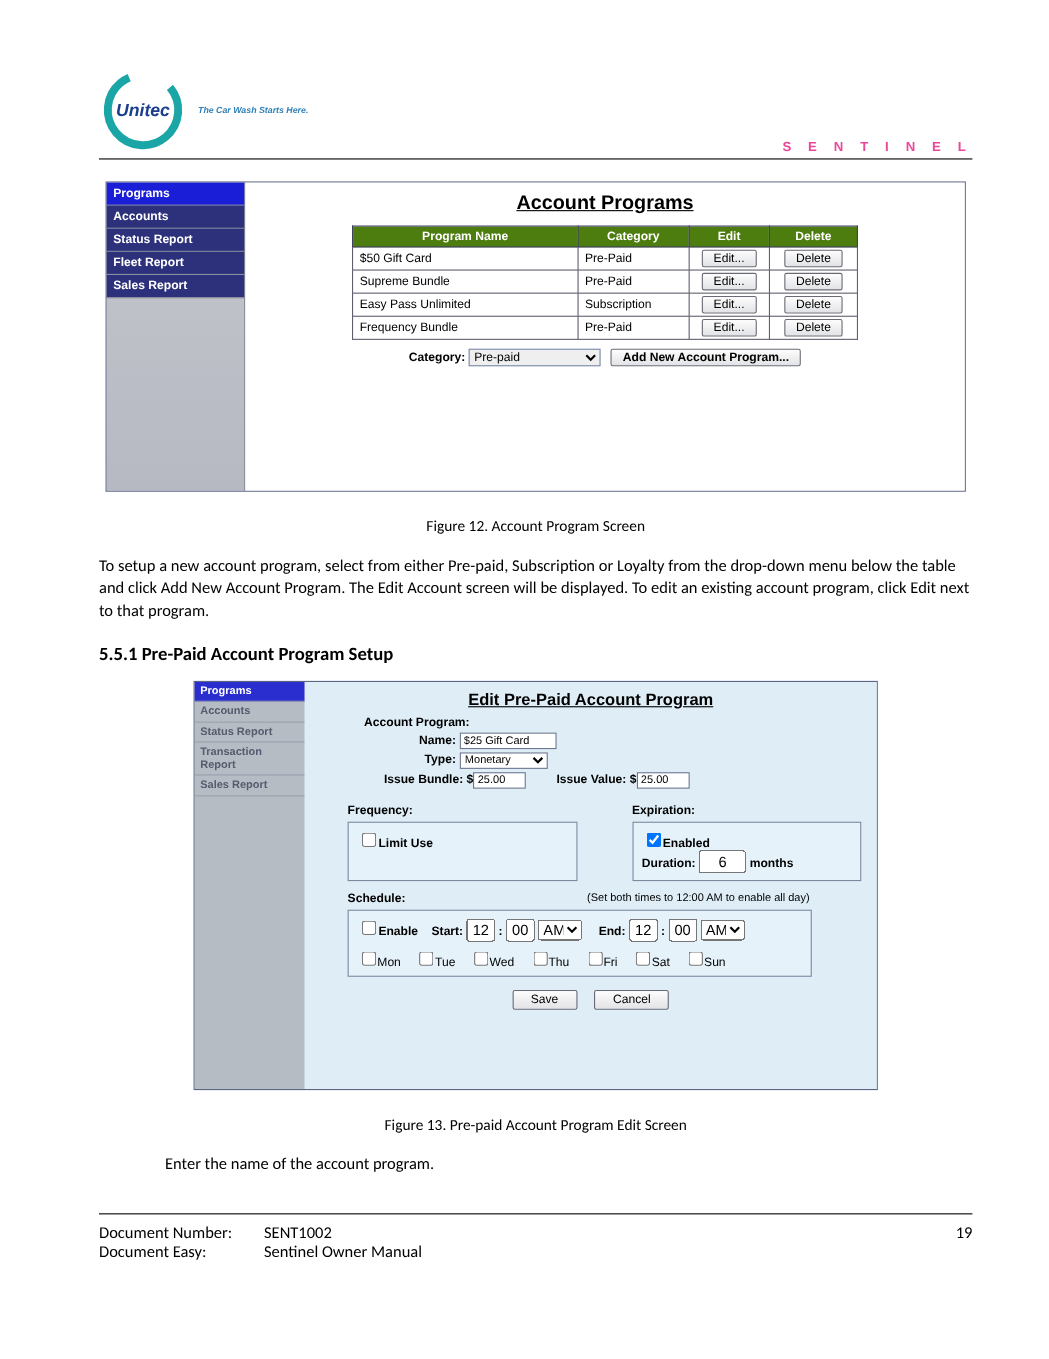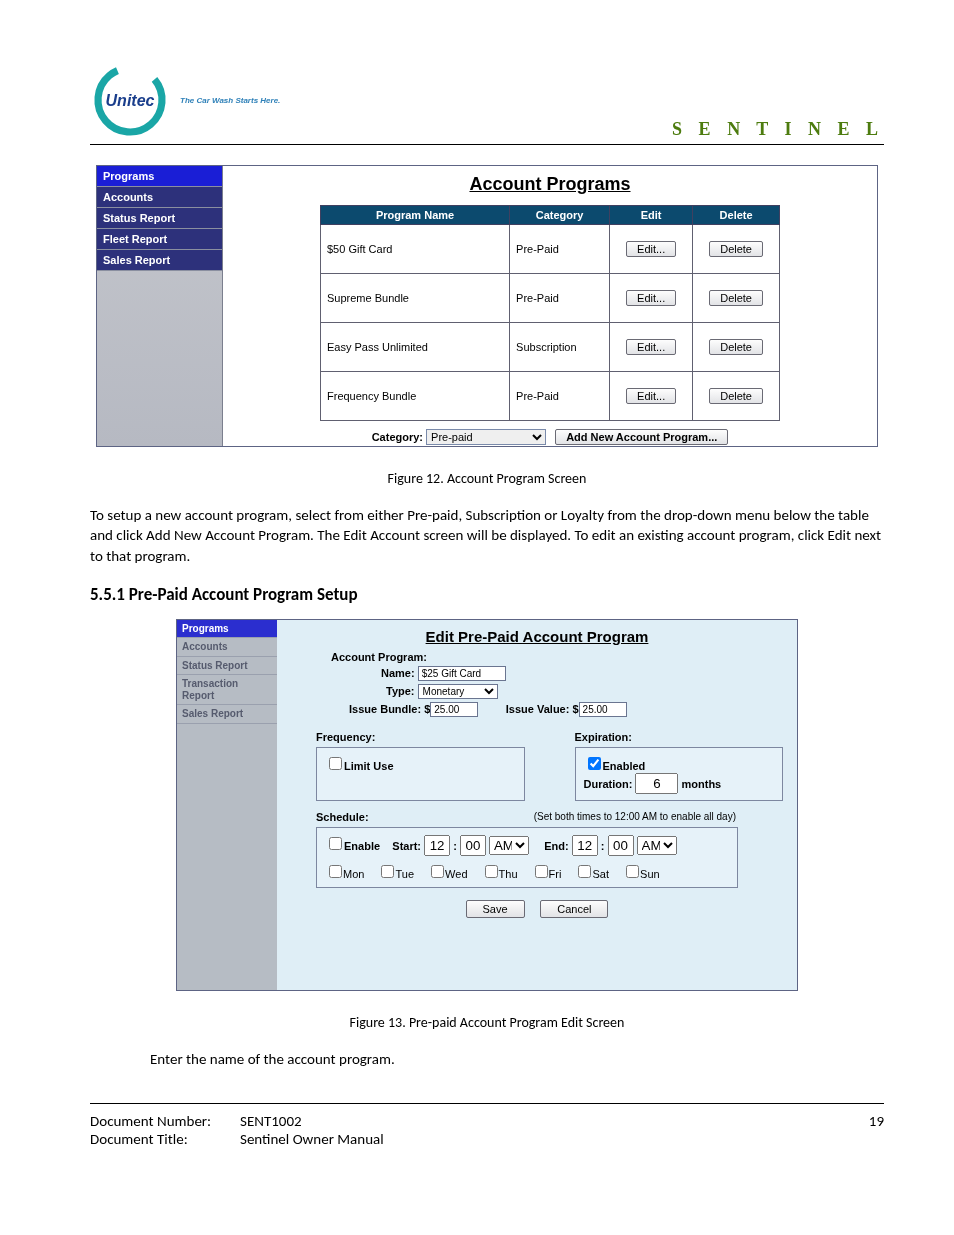--- a/index.html
+++ b/index.html
@@ -14,21 +14,21 @@
     min-height: 1235px;
     position: relative;
     box-sizing: border-box;
     padding: 60px 70px 40px 90px;
   }
   
   .hdr { display: flex; justify-content: space-between; align-items: flex-end; }
   .logo-wrap { display: flex; align-items: center; gap: 10px; }
   .logo-svg { width: 80px; height: 80px; }
   .tagline { font-size: 8px; color:#2e80b8; font-style: italic; font-weight:bold; }
-  .sentinel-title { letter-spacing: 6px; font-weight: bold; color:#4d7c0f; font-size: 18px; font-family: Liberation Serif, serif; }
+  .sentinel-title { letter-spacing: 6px; font-weight: bold; color:#ec4899; font-size: 12px; }
   .hdr-rule { border:0; border-top:1px solid #000; margin:4px 0 20px 0; }
 
   
   .fig12 {
     border:1px solid #5d6484;
     background:#d8e0e8;
     width:780px;
     height:280px;
     margin:0 auto;
     position:relative;
@@ -56,35 +56,35 @@
     font-size:18px;
     text-decoration:underline;
     margin:8px 0 10px;
   }
   table.programs {
     margin:0 auto;
     border-collapse:collapse;
     width:460px;
   }
   table.programs th {
-    background:#0c4a6e;
+    background:#4d7c0f;
     color:#fff;
     font-size:11px;
     font-weight:bold;
     padding:3px 23px;
     border:1px solid #404060;
     text-align:center;
   }
   table.programs td {
     border:1px solid #606070;
     padding:3px 6px;
     font-size:11px;
     background:#fff;
   }
-  .btn-cell { text-align:center; padding:16px !important; }
+  .btn-cell { text-align:center; padding:2px !important; }
   .winbtn {
     font-family:inherit;
     font-size:11px;
     padding:1px 10px;
     border:1px solid #6a6a74;
     border-radius:2px;
     background:linear-gradient(#fdfdfd,#e2e3e6);
     cursor:pointer;
   }
   .cat-row { text-align:center; margin-top:8px; font-size:11px; font-weight:bold; }
@@ -335,20 +335,20 @@
   <p class="body-para" style="margin-left:60px;">Enter the name of the account program.</p>
 
   <hr class="ftr-rule">
   <div class="ftr">
     <div class="ftr-left">
       <div>
         <span class="lbl">Document Number:</span>
         <span>SENT1002</span>
       </div>
       <div>
-        <span class="lbl">Document Title:</span>
+        <span class="lbl">Document Easy:</span>
         <span>Sentinel Owner Manual</span>
       </div>
     </div>
     <div>19</div>
   </div>
 
 </div>
 
 </body></html>

